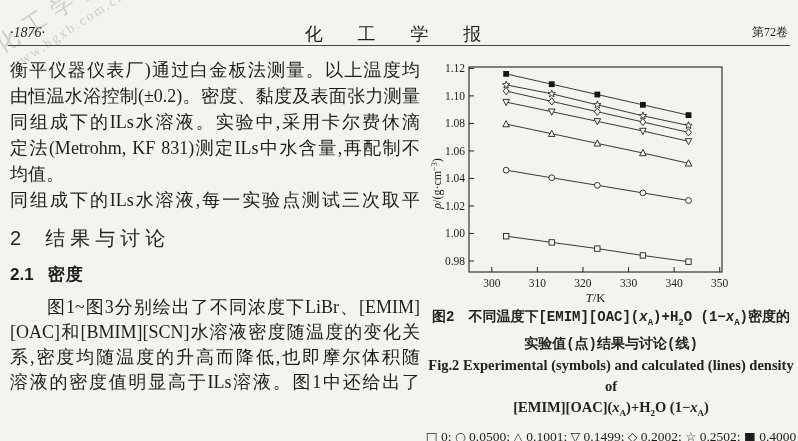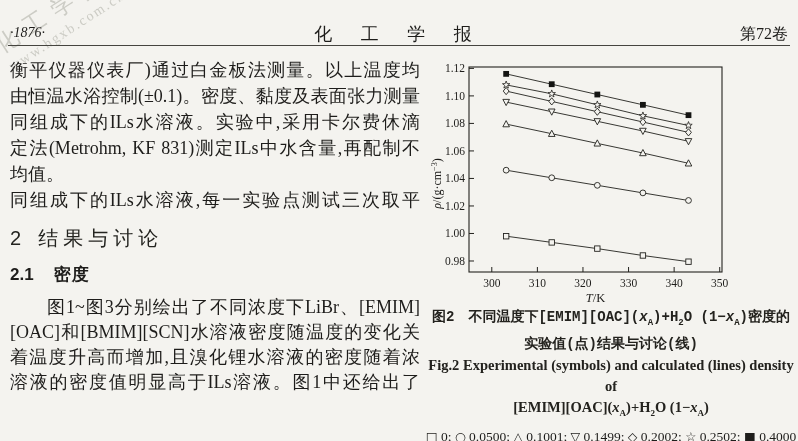--- a/index.html
+++ b/index.html
@@ -12,35 +12,35 @@
   .watermark{
     position:absolute; left:-10px; top:36px; z-index:0;
     transform:rotate(-33deg); transform-origin:0 0;
     color:#ccccc5; white-space:nowrap; line-height:1.25; user-select:none;
   }
   .wm1{font-size:23px; letter-spacing:10px;}
   .wm2{font-size:14px; letter-spacing:2px;}
   
   .header{position:absolute; top:24px; left:8px; right:8px; height:20px; z-index:1;}
   .pagenum{position:absolute; left:2px; top:1px; font-style:italic; font-size:14px;}
-  .jtitle{position:absolute; left:50%; transform:translateX(-50%); top:-2px; font-size:18px; letter-spacing:12px; white-space:nowrap;}
-  .volume{position:absolute; right:2px; top:0; font-size:16px;}
+  .jtitle{position:absolute; left:50%; transform:translateX(-50%); top:-2px; font-size:18px; letter-spacing:12px; white-space:nowrap;font-family:Liberation Mono, monospace;}
+  .volume{position:absolute; right:2px; top:0; font-size:12px;}
   .hrule{position:absolute; top:45px; left:8px; right:8px; border-top:1.6px solid #45443f; z-index:1;}
   
   .leftcol{position:absolute; left:10px; top:57px; width:410px; z-index:1; font-size:18px;}
   .para .tline{height:26px; line-height:26px; text-align:justify; text-align-last:justify; overflow:hidden;}
   #para1 .tline.last{text-align-last:left;}
   #para2 .tline{height:25px; line-height:25px;}
   #para2 .tline:first-child{text-indent:37px;font-family:Liberation Serif, serif;}
   .h2{margin-top:12px; height:26px; line-height:26px; font-size:20px;
       font-family:"Liberation Sans","DejaVu Sans",sans-serif; color:#242420;}
-  .h2 .h2title{margin-left:17px; letter-spacing:5px;}
+  .h2 .h2title{margin-left:24px; letter-spacing:5px;}
   .h3{margin-top:12px; height:24px; line-height:24px; font-size:17px; font-weight:bold;
       font-family:"Liberation Sans","DejaVu Sans",sans-serif;}
-  .h3 .h3title{margin-left:20px; letter-spacing:1px;}
+  .h3 .h3title{margin-left:14px; letter-spacing:1px;}
   #para2{margin-top:8px;}
   
   .figcol{position:absolute; left:428px; top:57px; width:366px; z-index:1;}
   #chart{width:352px; height:250px;}
   #chart text{font-family:"Liberation Serif","DejaVu Serif",serif; fill:#1e1d1b;}
   .figcap{text-align:center; font-size:14px; line-height:21px; font-weight:bold;
           font-family:Liberation Mono, monospace; color:#23221e;}
   .figcap.en{font-family:"Liberation Serif","DejaVu Serif",serif; font-size:14.5px;}
   .figcap .it, .it{font-style:italic;}
   .figcap sub{font-size:9px;}
@@ -61,36 +61,36 @@
   <div class="header">
     <span class="pagenum">·1876·</span>
     <span class="jtitle">化  工  学  报</span>
     <span class="volume">第72卷</span>
   </div>
   <div class="hrule"></div>
 
   <div class="leftcol">
     <div class="para" id="para1">
         <div class="tline">衡平仪器仪表厂)通过白金板法测量。以上温度均</div>
-        <div class="tline">由恒温水浴控制(±0.1)。密度、黏度及表面张力测量</div>
+        <div class="tline">由恒温水浴控制(±0.2)。密度、黏度及表面张力测量</div>
         <div class="tline">同组成下的ILs水溶液。实验中,采用卡尔费休滴</div>
         <div class="tline">定法(Metrohm, KF 831)测定ILs中水含量,再配制不</div>
         <div class="tline last">均值。</div>
         <div class="tline">同组成下的ILs水溶液,每一实验点测试三次取平</div>
       </div>
     <div class="h2">
       <span class="h2num">2</span><span class="h2title">结果与讨论</span>
     </div>
     <div class="h3">
       <span class="h3num">2.1</span><span class="h3title">密度</span>
     </div>
     <div class="para" id="para2">
         <div class="tline">图1~图3分别绘出了不同浓度下LiBr、[EMIM]</div>
         <div class="tline">[OAC]和[BMIM][SCN]水溶液密度随温度的变化关</div>
-        <div class="tline">着温度升高而增加,且溴化锂水溶液的密度随着浓</div>
+        <div class="tline">系,密度均随温度的升高而降低,也即摩尔体积随</div>
         <div class="tline last">溶液的密度值明显高于ILs溶液。图1中还给出了</div>
       </div>
   </div>
 
   <div class="figcol">
     <div id="chart"><svg width="352" height="250" viewBox="0 0 352 250">
           <rect x="41" y="10" width="253" height="205" fill="none" stroke="#23221e" stroke-width="1.1"></rect>
           <line x1="63.792792792792795" y1="215" x2="63.792792792792795" y2="210" stroke="#23221e" stroke-width="1"></line>
           <text x="63.792792792792795" y="230" text-anchor="middle" font-size="11.5">300</text>
           <line x1="109.37837837837839" y1="215" x2="109.37837837837839" y2="210" stroke="#23221e" stroke-width="1"></line>

